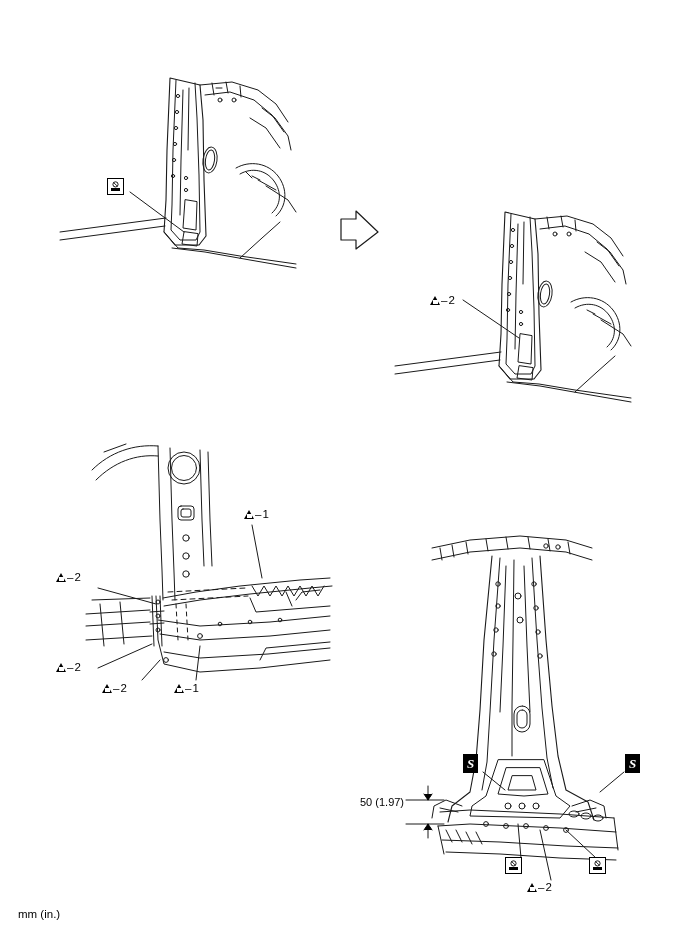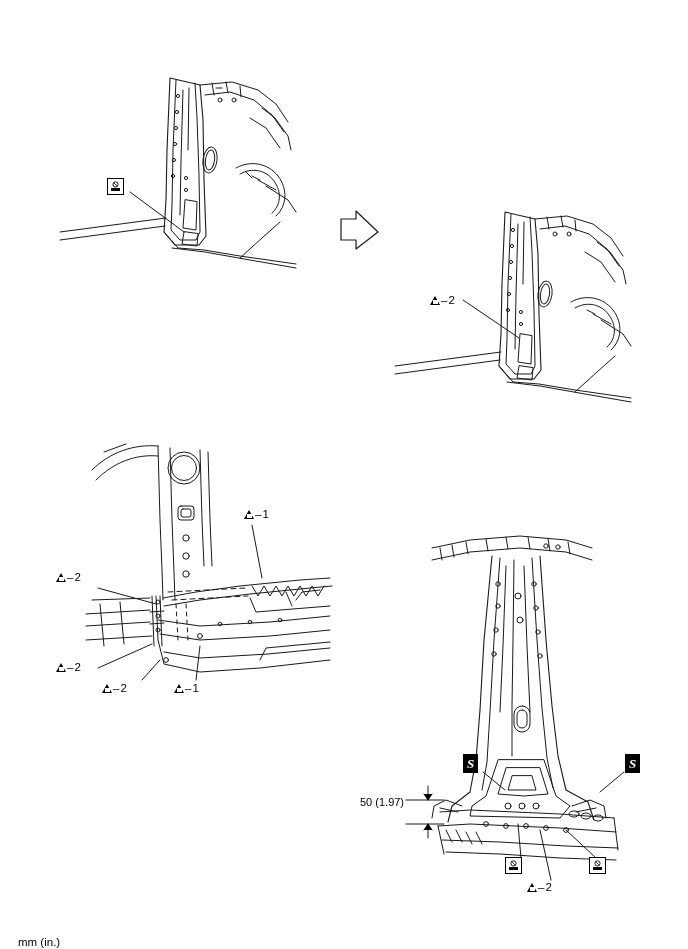--- a/index.html
+++ b/index.html
@@ -23,21 +23,21 @@
   }
   svg.figure {
     position: absolute;
     left: 0; top: 0;
     width: 688px;
     height: 949px;
   }
   .unit-note {
     position: absolute;
     left: 18px;
-    top: 936px;
+    top: 908px;
     font-size: 11.5px;
   }
   .dim-text {
     position: absolute;
     font-size: 11px;
     white-space: nowrap;
   }
   
   .callout {
     position: absolute;

